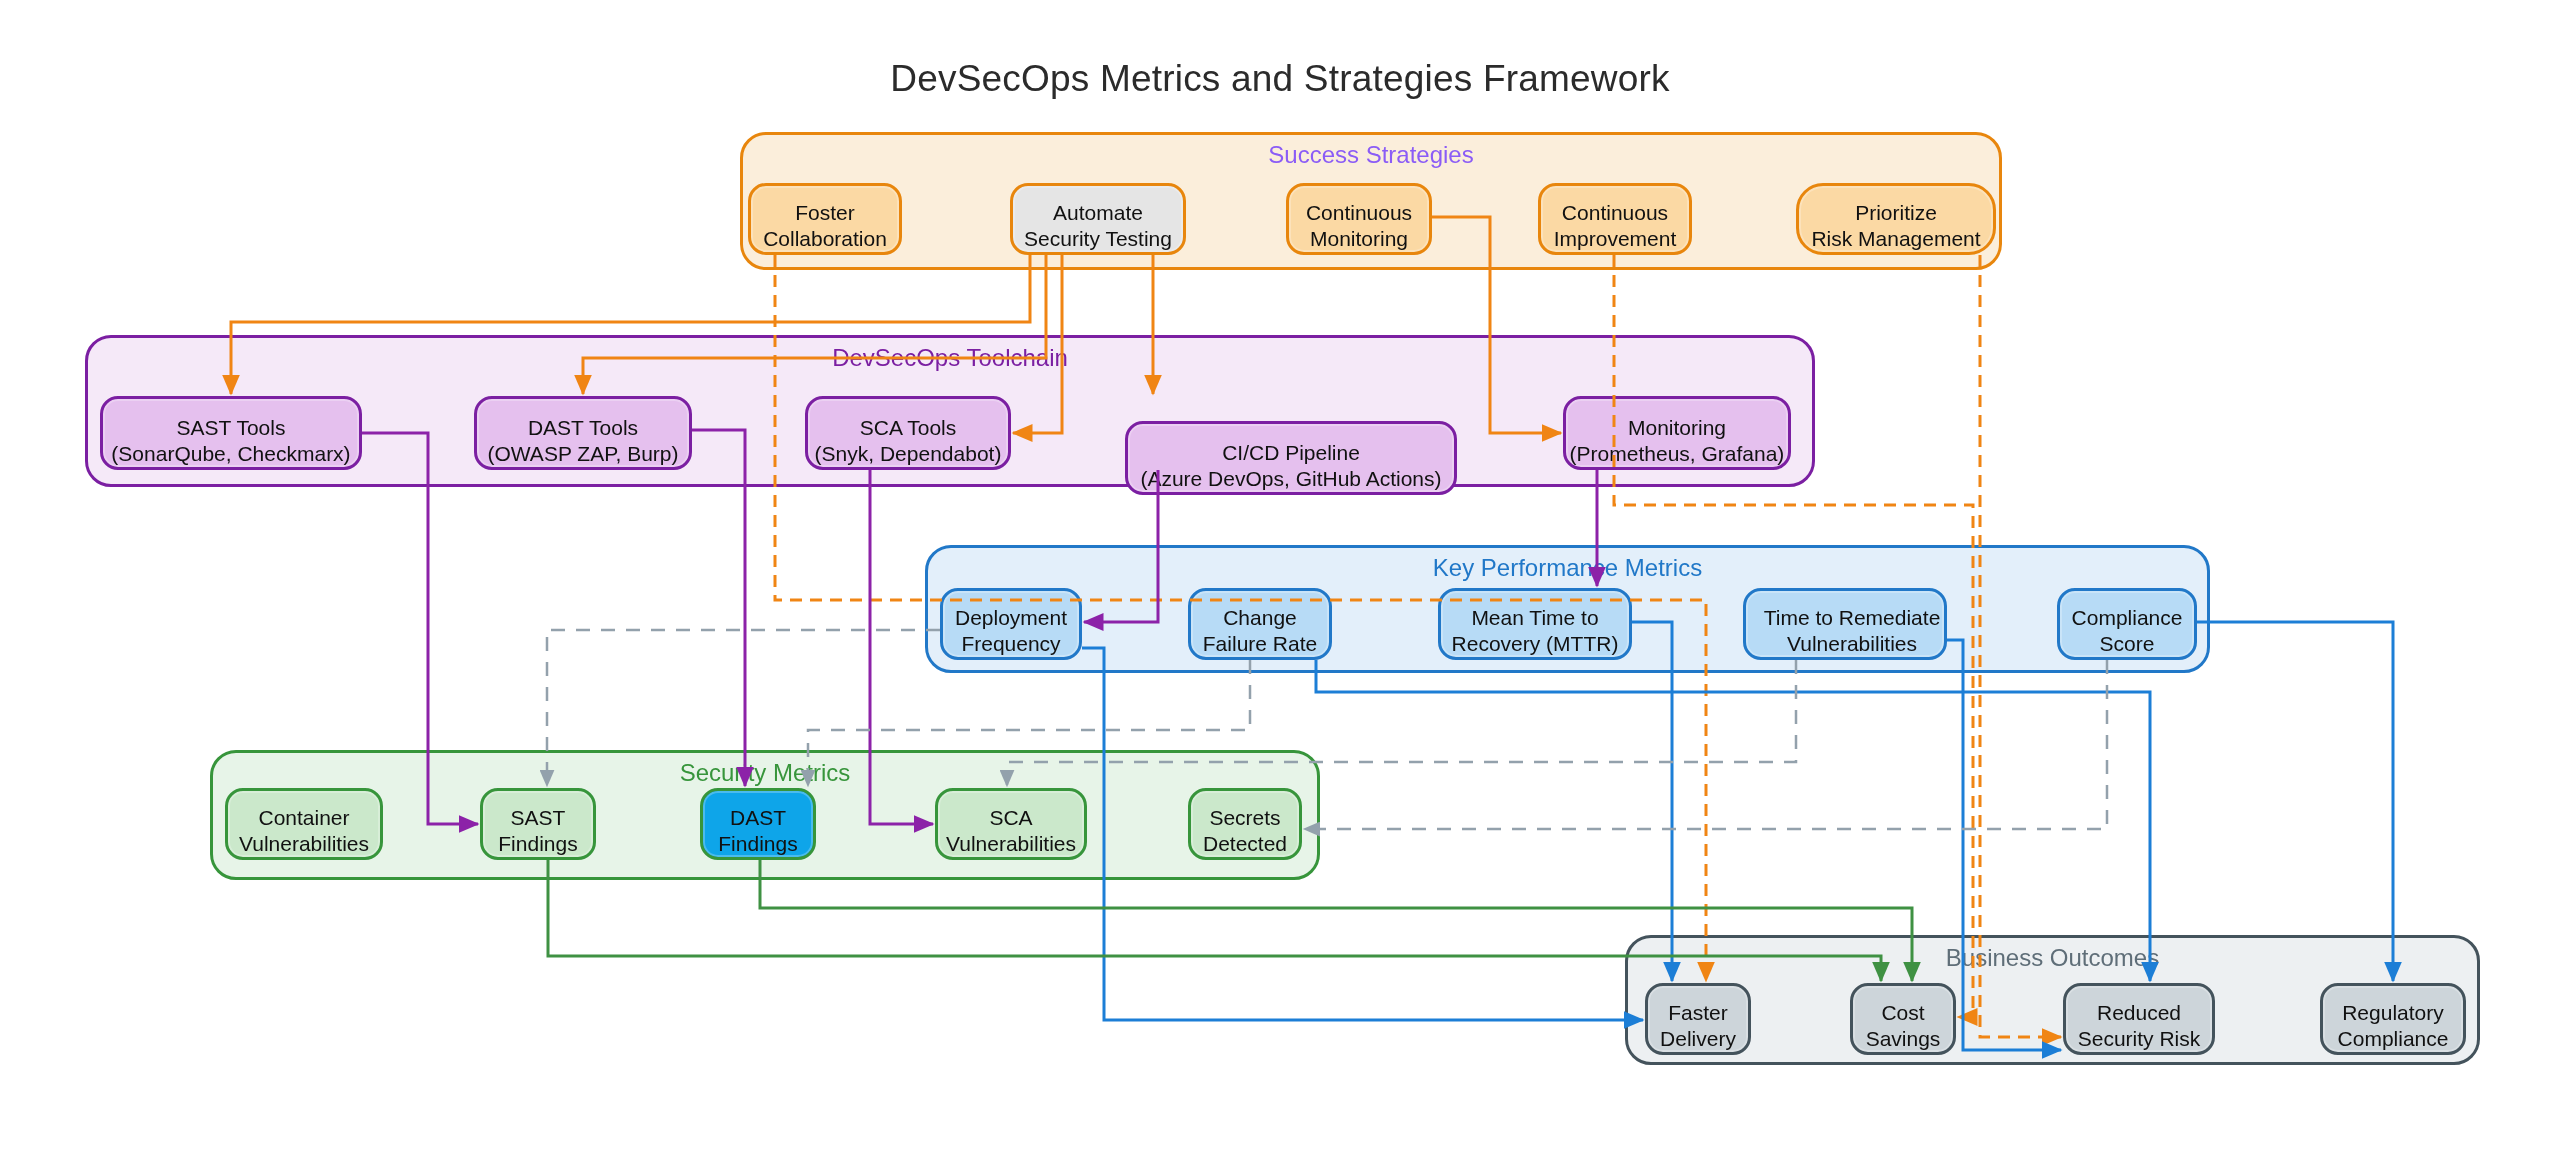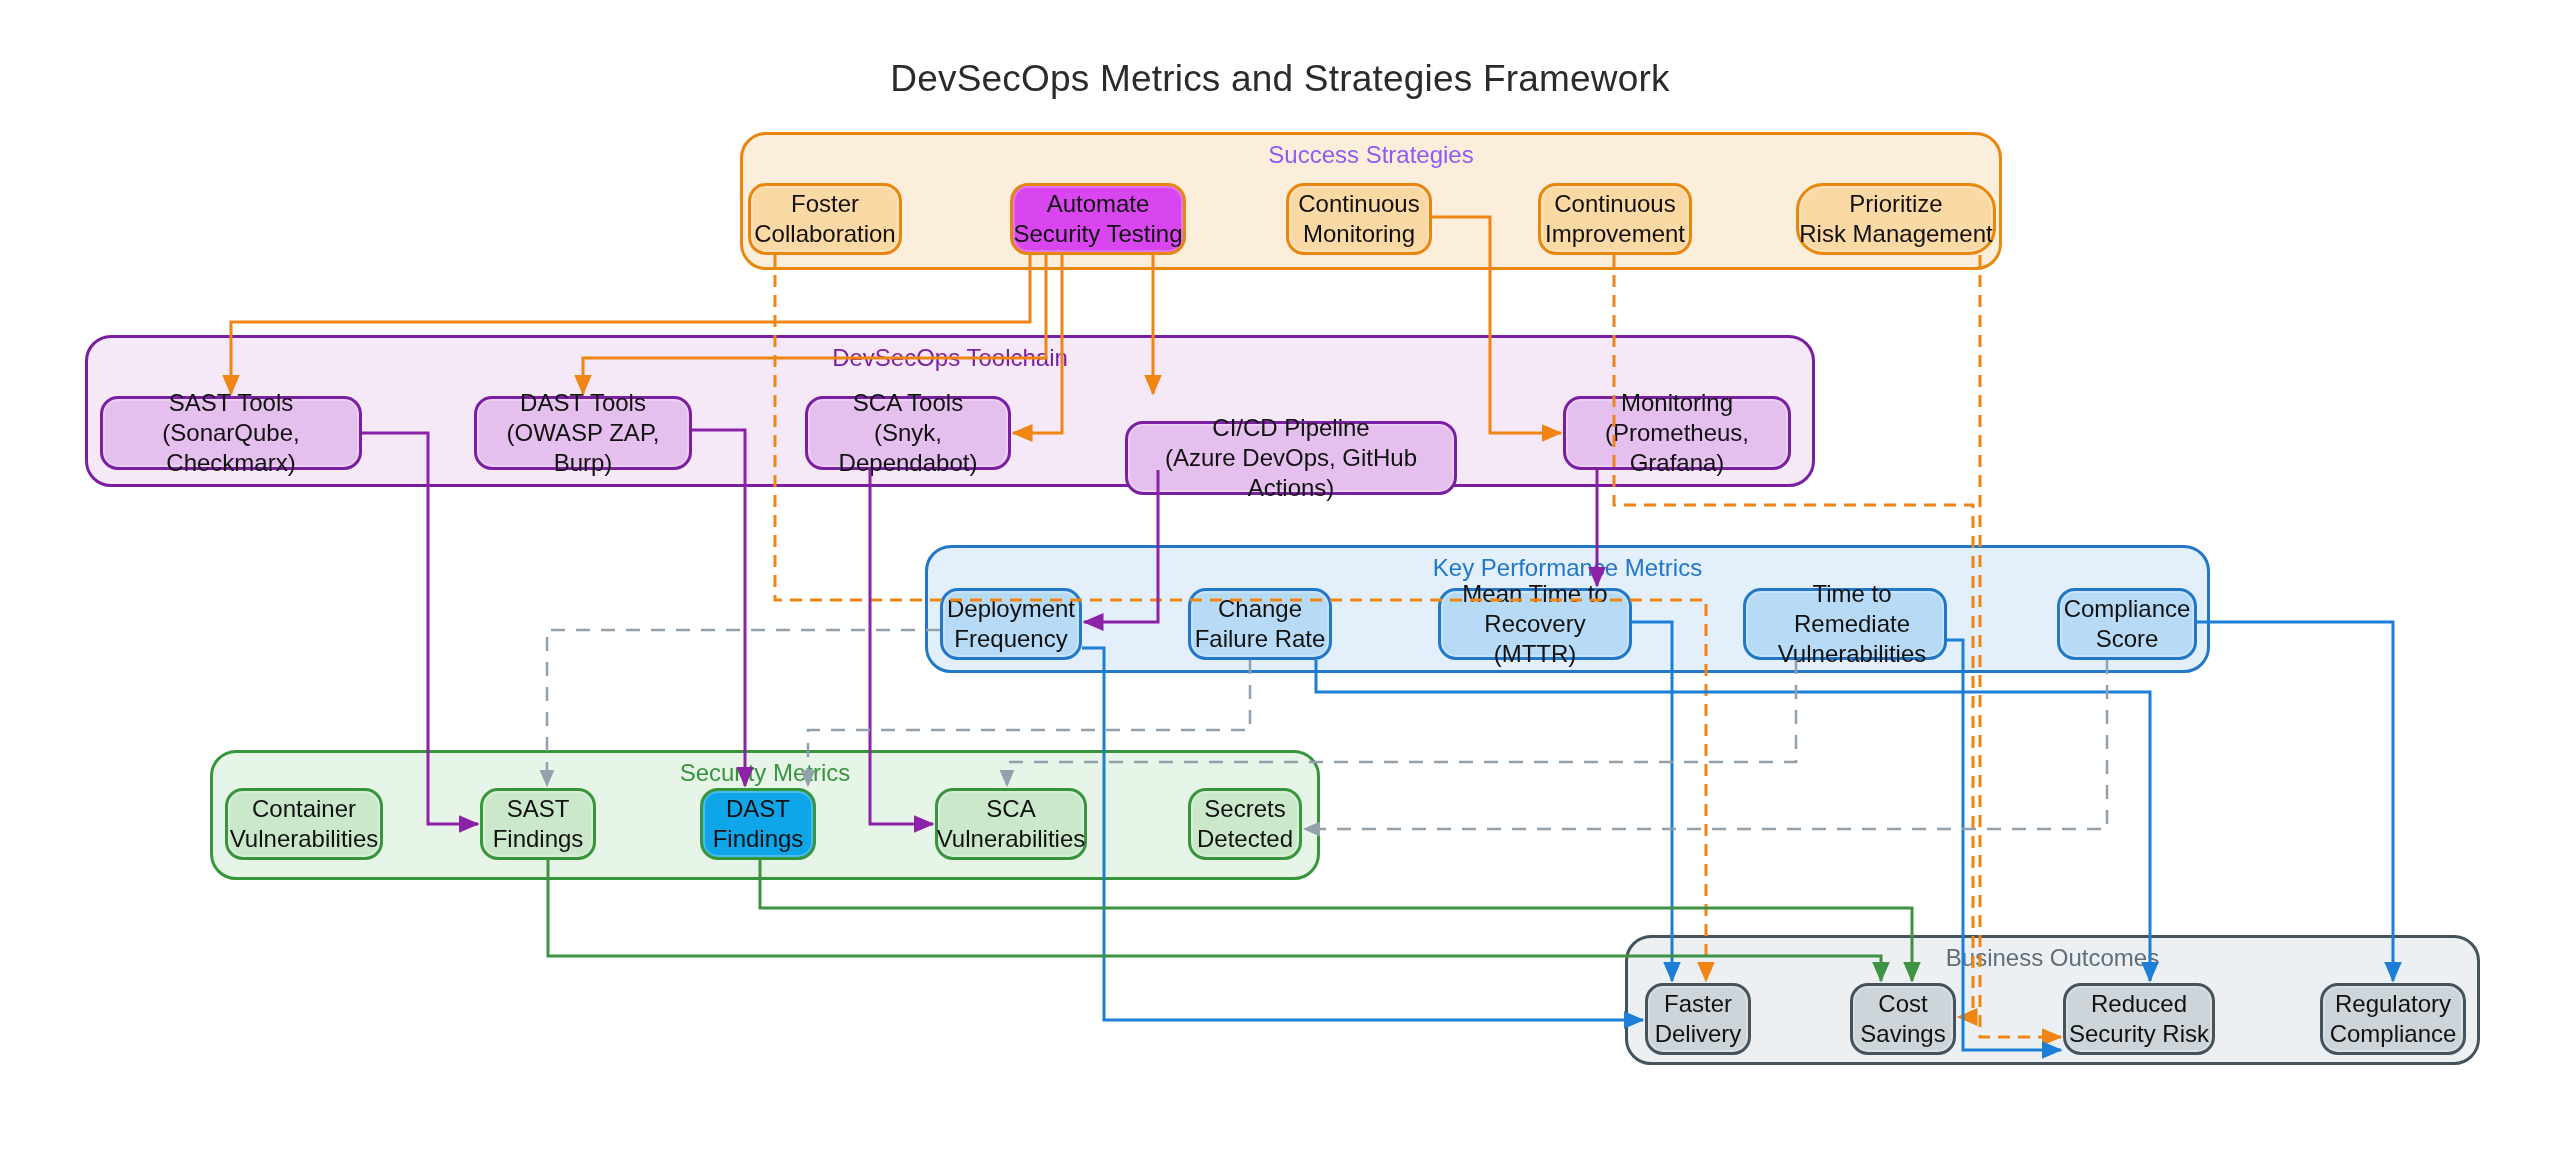--- a/index.html
+++ b/index.html
@@ -1,21 +1,21 @@
 <!DOCTYPE html>
 <html><head>
 <meta charset="utf-8">
 <style>
   html,body{margin:0;padding:0;background:#ffffff;}
   body{width:2560px;height:1165px;overflow:hidden;font-family:"Liberation Sans",sans-serif;position:relative;}
   #stage{position:absolute;left:0;top:0;width:2560px;height:1165px;}
   .title{position:absolute;left:0;top:58px;width:2560px;text-align:center;font-size:37px;color:#2b2b2b;letter-spacing:.2px;}
   .cluster{position:absolute;border-radius:26px;border:3px solid;box-sizing:border-box;}
   .cluster-label{position:absolute;text-align:center;font-size:24px;}
-  .node{position:absolute;border-radius:18px;border:3px solid;box-sizing:border-box;display:flex;align-items:center;justify-content:center;text-align:center;font-size:24px;line-height:1.24;color:#111;box-shadow:inset 0 0 0 2px rgba(255,255,255,.25);}
+  .node{position:absolute;border-radius:18px;border:3px solid;box-sizing:border-box;display:flex;align-items:flex-end;justify-content:center;text-align:center;font-size:21px;line-height:1.24;color:#111;box-shadow:inset 0 0 0 2px rgba(255,255,255,.25);}
   svg.edges{position:absolute;left:0;top:0;z-index:30;}
   .cluster{z-index:5;}
   .cluster-label{z-index:6;}
   .node{z-index:10;}
 </style>
 </head>
 <body>
 
 <div id="stage">
   <div class="title">DevSecOps Metrics and Strategies Framework</div>
@@ -25,21 +25,21 @@
     <div class="cluster-label" style="left: 85px; top: 344px; width: 1730px; color: rgb(123, 31, 162);">DevSecOps Toolchain</div>
     <div class="cluster" style="left: 925px; top: 545px; width: 1285px; height: 128px; background: rgb(227, 239, 250); border-color: rgb(33, 120, 200);"></div>
     <div class="cluster-label" style="left: 925px; top: 554px; width: 1285px; color: rgb(33, 120, 200);">Key Performance Metrics</div>
     <div class="cluster" style="left: 210px; top: 750px; width: 1110px; height: 130px; background: rgb(231, 244, 232); border-color: rgb(55, 149, 59);"></div>
     <div class="cluster-label" style="left: 210px; top: 759px; width: 1110px; color: rgb(55, 149, 59);">Security Metrics</div>
     <div class="cluster" style="left: 1625px; top: 935px; width: 855px; height: 130px; background: rgb(237, 240, 242); border-color: rgb(68, 83, 92);"></div>
     <div class="cluster-label" style="left: 1625px; top: 944px; width: 855px; color: rgb(95, 110, 120);">Business Outcomes</div>
     <div class="node" style="left: 748px; top: 183px; width: 154px; height: 72px; background: rgb(251, 217, 164); border-color: rgb(232, 134, 13);">
       <span>Foster<br>Collaboration</span>
     </div>
-    <div class="node" style="left: 1010px; top: 183px; width: 176px; height: 72px; background: #d946ef; border-color: rgb(232, 134, 13);">
+    <div class="node" style="left: 1010px; top: 183px; width: 176px; height: 72px; background: #e5e5e5; border-color: rgb(232, 134, 13);">
       <span>Automate<br>Security Testing</span>
     </div>
     <div class="node" style="left: 1286px; top: 183px; width: 146px; height: 72px; background: rgb(251, 217, 164); border-color: rgb(232, 134, 13);">
       <span>Continuous<br>Monitoring</span>
     </div>
     <div class="node" style="left: 1538px; top: 183px; width: 154px; height: 72px; background: rgb(251, 217, 164); border-color: rgb(232, 134, 13);">
       <span>Continuous<br>Improvement</span>
     </div>
     <div class="node" style="left: 1796px; top: 183px; width: 200px; height: 72px; background: rgb(251, 217, 164); border-color: rgb(232, 134, 13); border-radius: 27px;">
       <span>Prioritize<br>Risk Management</span>

